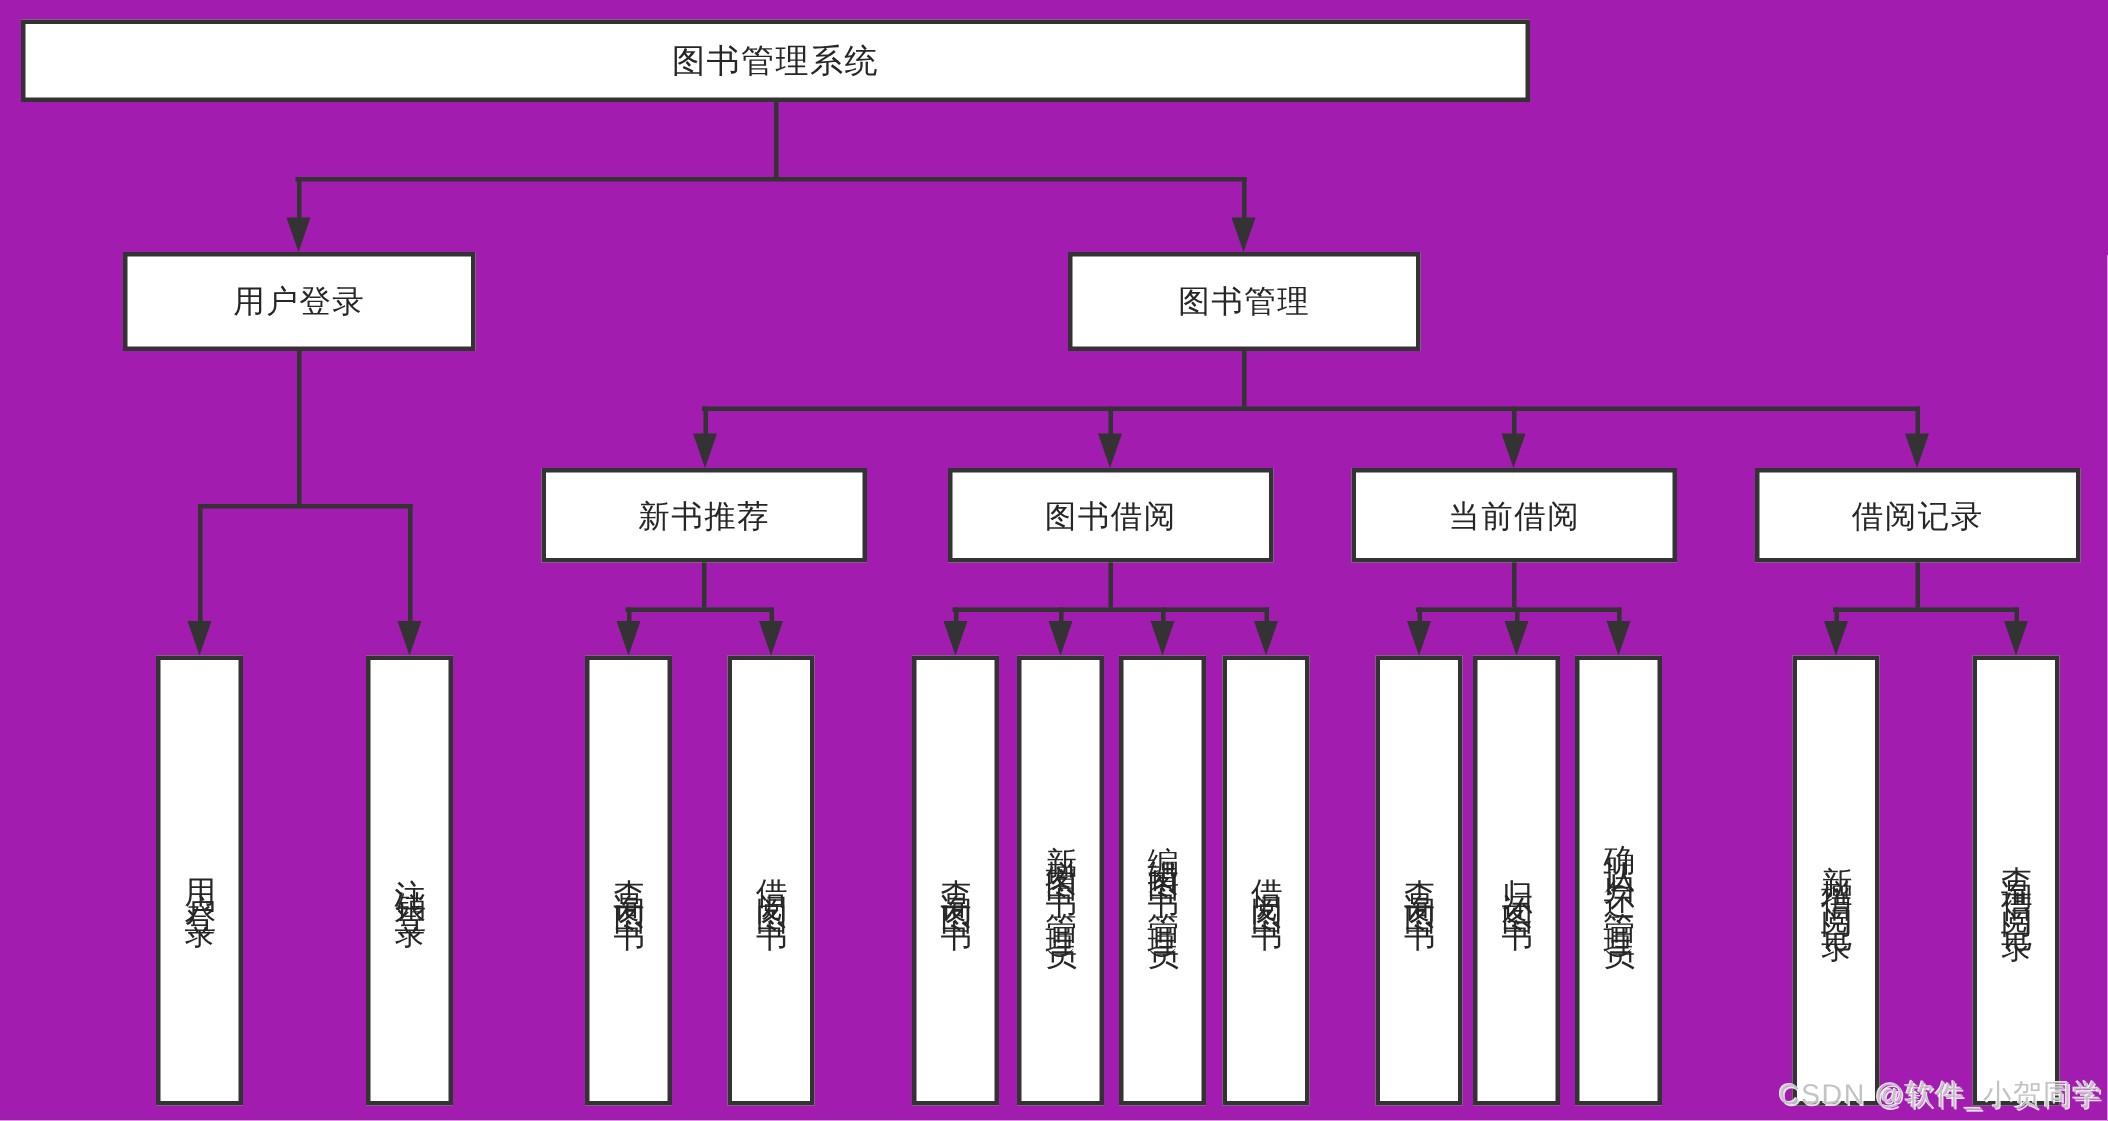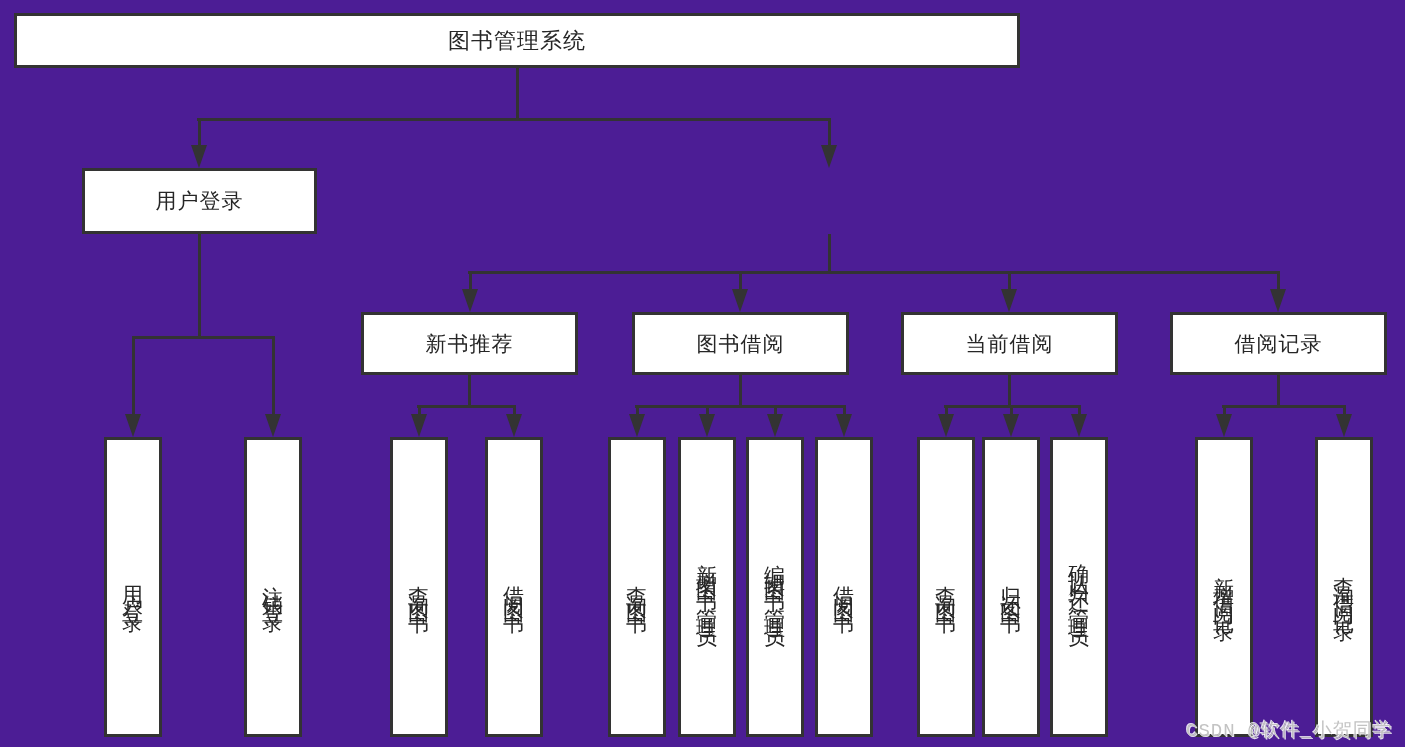--- a/index.html
+++ b/index.html
@@ -1,18 +1,18 @@
 <!DOCTYPE html>
 <html><head>
 <meta charset="utf-8">
 <style>
   html,body{margin:0;padding:0;background:#ffffff;}
   *{box-sizing:border-box;}
   .canvas{
-    position:relative;width:1405px;height:747px;background:#4c1d95;overflow:hidden;
+    position:relative;width:1405px;height:747px;background:#a21caf;overflow:hidden;
     font-family:"Liberation Sans","DejaVu Sans",sans-serif;color:#262626;
   }
   .box-h{
     position:absolute;border:3px solid #333333;background:#ffffff;
     display:flex;align-items:center;justify-content:center;
     font-size:21px;letter-spacing:1px;color:#262626;
   }
   .box-h.root{font-size:22px;}
   .box-v{
     position:absolute;top:437px;width:58px;height:300px;
@@ -27,32 +27,32 @@
   .hline{position:absolute;height:3px;background:#333333;}
   .arrow{
     position:absolute;width:0;height:0;
     border-left:8px solid transparent;border-right:8px solid transparent;
     border-top:23px solid #333333;
   }
   .watermark{
     position:absolute;left:1186px;top:717px;z-index:10;
     font-size:19px;color:#c3c3c3;letter-spacing:1px;
     text-shadow:1px 1px 0 rgba(255,255,255,.85),-1px -1px 0 rgba(255,255,255,.85);
-    font-family:Liberation Mono, monospace;
   }
 </style>
 </head>
 <body>
 
 <div class="canvas">
 
   <div class="box-h root" style="left:14px;top:13px;width:1006px;height:55px;">图书管理系统</div>
 
   <div class="box-h" style="left:82px;top:168px;width:235px;height:66px;">用户登录</div>
 
+  <div class="box-h" style="left:712px;top:168px;width:235px;height:66px;">图书管理</div>
 
   <div class="box-h" style="left:632px;top:312px;width:217px;height:63px;">图书借阅</div>
 
   <div class="box-h" style="left:361px;top:312px;width:217px;height:63px;">新书推荐</div>
 
   <div class="box-h" style="left:901px;top:312px;width:217px;height:63px;">当前借阅</div>
 
   <div class="box-h" style="left:1170px;top:312px;width:217px;height:63px;">借阅记录</div>
 
   <div class="box-v" style="left:104px;">

